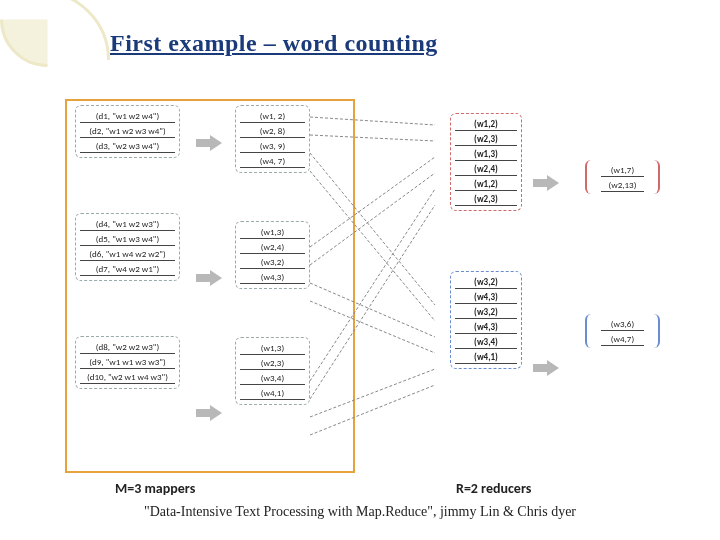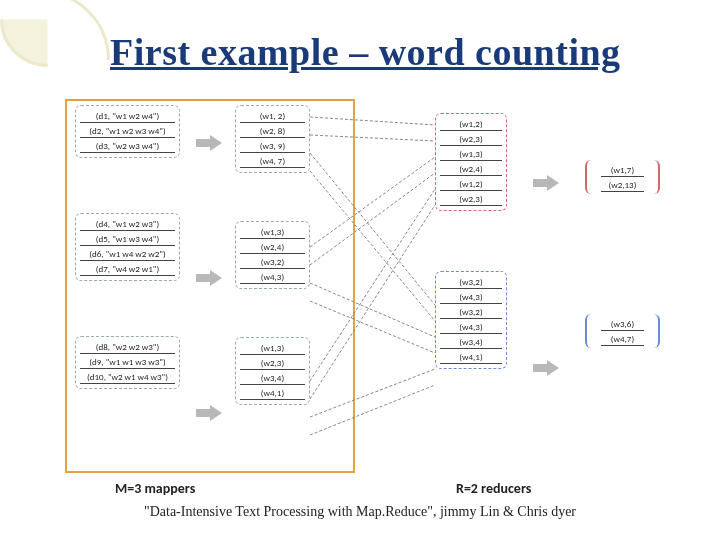--- a/index.html
+++ b/index.html
@@ -29,37 +29,37 @@
   .deco .q2 {
     width: 95px; height: 95px;
     clip-path: inset(50% 50% 0 0);
     left: 30px; top: -18px;
     background: #f0ecd0;
     border-color: #e6dfb0;
   }
   .title {
     position: absolute;
     left: 110px; top: 30px;
-    font-size: 38px;
+    font-size: 24px;
     color: #1a3a7a;
     text-decoration: underline;
     letter-spacing: 0.5px;
   }
   .diagram {
     position: absolute;
     left: 40px; top: 95px;
     width: 640px; height: 390px;
   }
   .col {
     position: absolute;
     top: 0;
   }
   .col-src   { left: 35px;  width: 105px; }
   .col-map   { left: 195px; width: 75px; }
-  .col-shuf  { left: 395px; width: 72px; }
+  .col-shuf  { left: 410px; width: 72px; font-weight: bold; }
   .col-out   { left: 545px; width: 75px; }
 
   .box {
     border: 1.5px dashed #9aa;
     border-radius: 6px;
     padding: 2px 4px 4px 4px;
     margin-bottom: 8px;
     background: #fff;
   }
   .box.red   { border-color: #d06a6a; }

